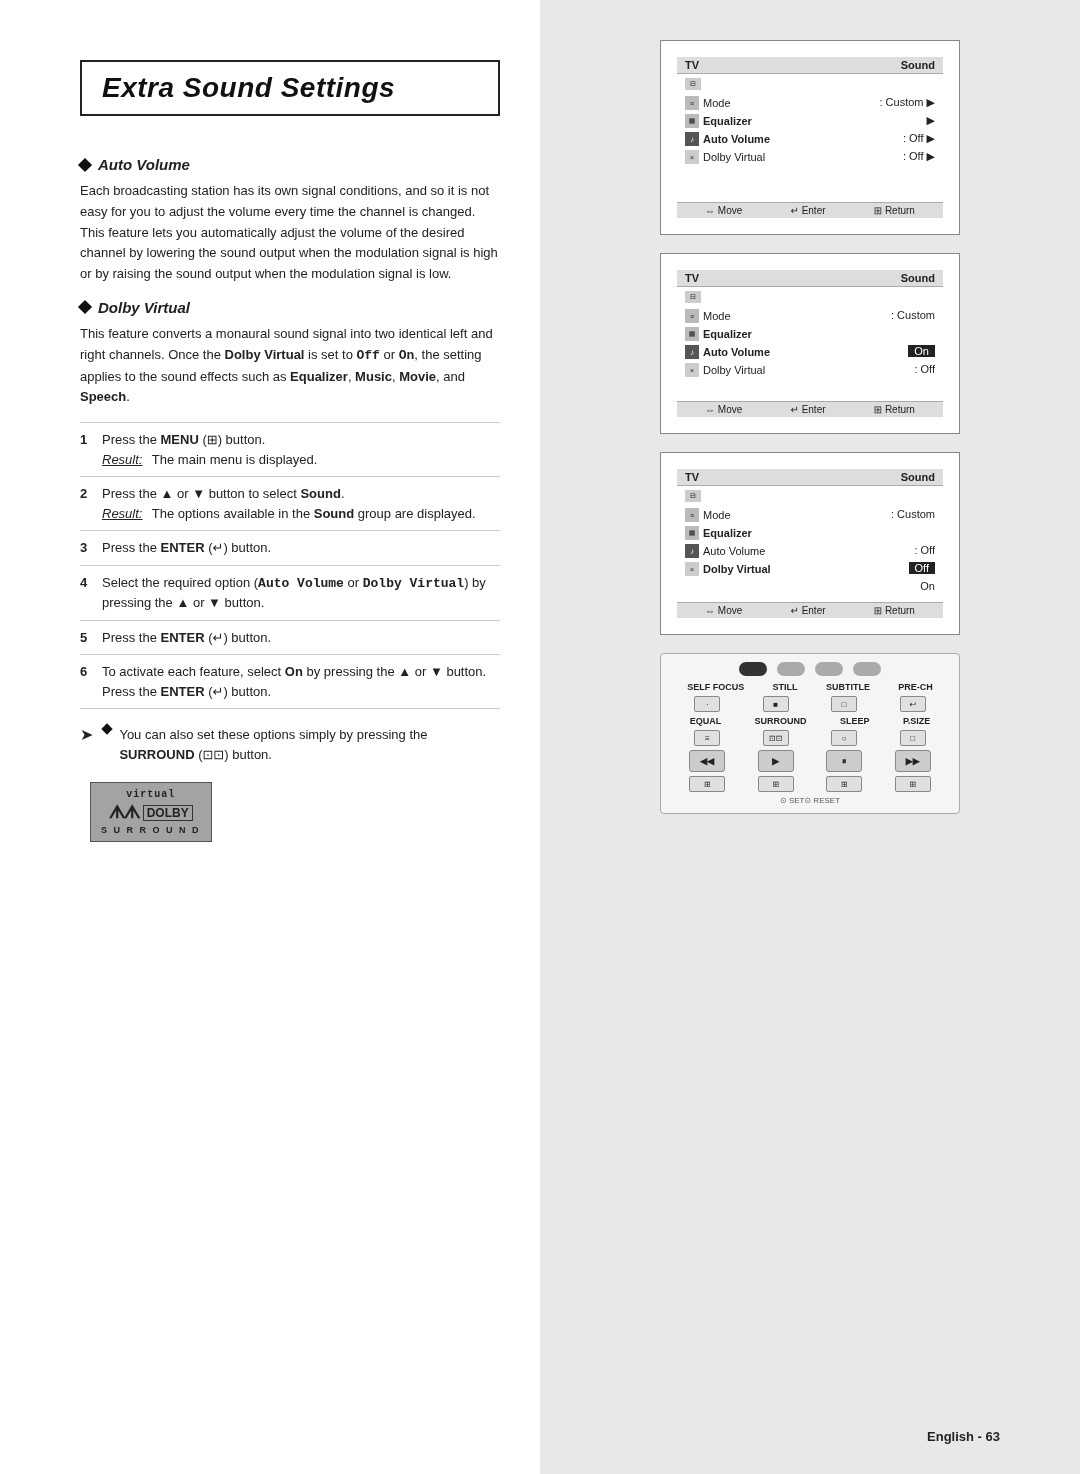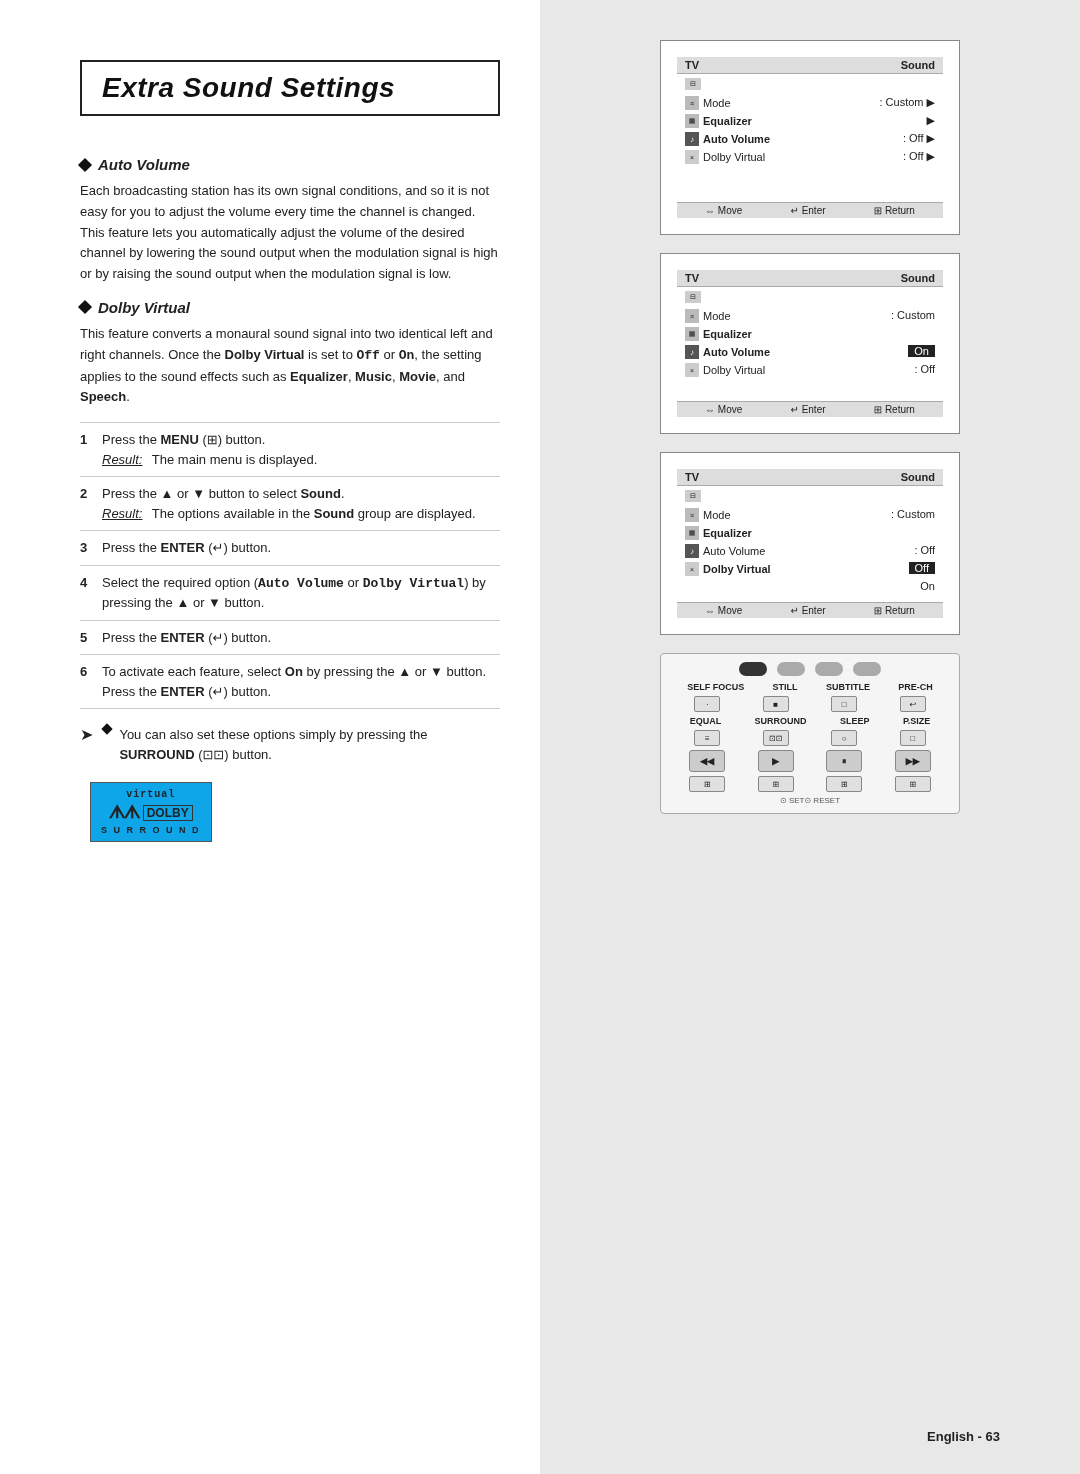--- a/index.html
+++ b/index.html
@@ -118,21 +118,21 @@
     .note-text {
       font-size: 13px;
       line-height: 1.5;
     }
     .dolby-box {
       border: 1px solid #555;
       padding: 6px 10px;
       font-size: 12px;
       font-weight: bold;
       text-align: center;
-      background: #0ea5e9;
+      background: #a3a3a3;
       margin-left: 10px;
     }
     .dolby-virtual-text {
       font-family: 'Courier New', monospace;
       font-size: 11px;
       letter-spacing: 1px;
     }
     .dolby-surround {
       font-size: 11px;
       letter-spacing: 2px;

